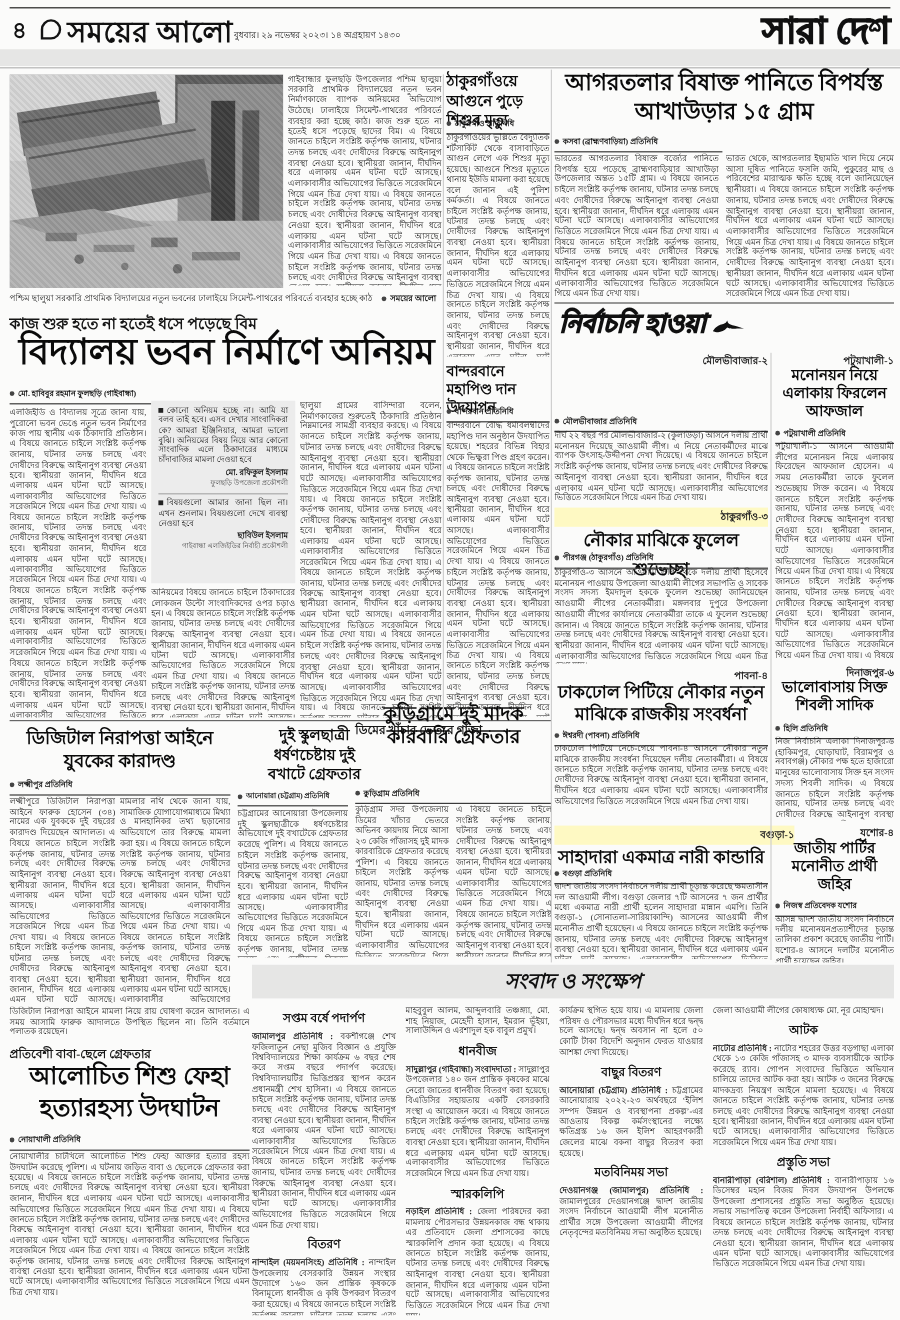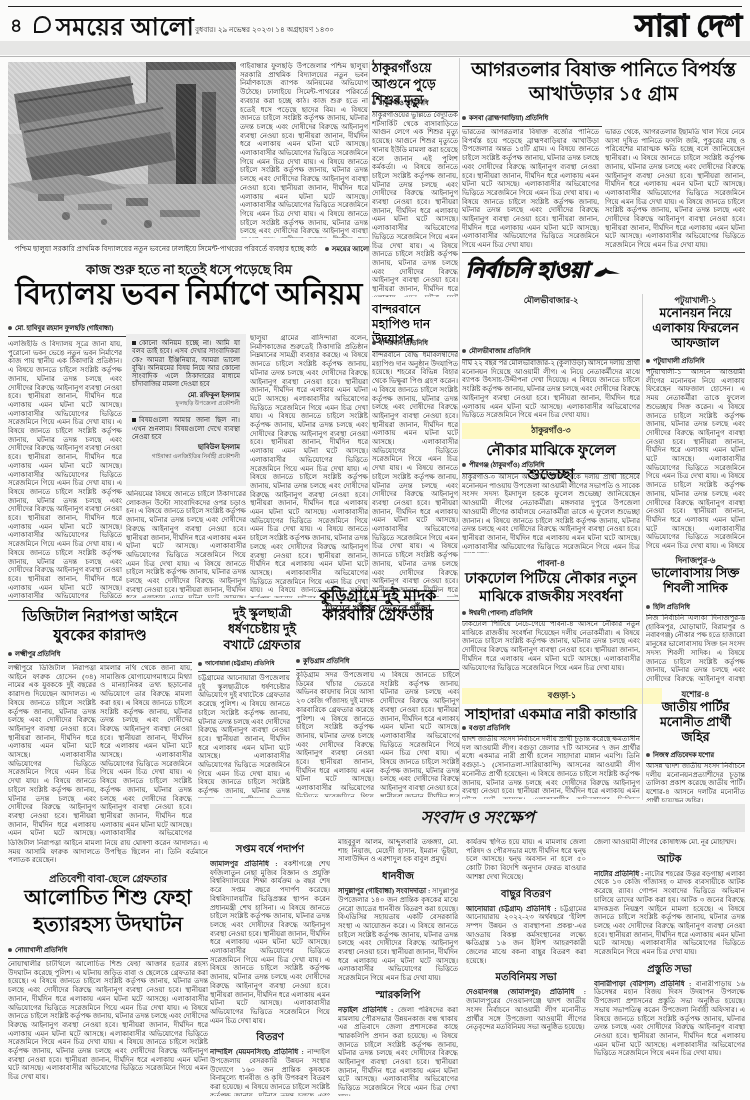--- a/index.html
+++ b/index.html
@@ -3,25 +3,25 @@
 <meta charset="utf-8">
 <style>
   html,body{margin:0;padding:0;background:#888}
   #page{position:relative;width:750px;height:1100px;background:#fbfbfa;color:#111;
         font-family:"Liberation Serif","DejaVu Serif",serif;overflow:hidden;margin:0 auto}
   .abs{position:absolute}
   .hline{height:1px;background:#888}
   .vline{width:1px;background:#cfcfcf}
   .bt{font-size:7px;line-height:8.7px;text-align:justify;overflow:hidden;color:#1d1d1d;word-break:break-word}
   .hl{font-weight:800;text-align:center;color:#0a0a0a}
-  .kick{font-weight:700;text-align:center;color:#151515}
+  .kick{font-weight:700;text-align:left;color:#151515}
   .byl{display:flex;align-items:center;gap:3px;font-size:6.6px;font-weight:700;
        border-bottom:1px solid #3a3a3a;padding-bottom:2px;overflow:hidden;white-space:nowrap}
   .sq{width:4px;height:4px;background:#444;border-radius:50%;flex:0 0 auto}
-  .lbl{text-align:center;font-size:8.3px;font-weight:700;color:#222}
+  .lbl{text-align:right;font-size:8.3px;font-weight:700;color:#222}
   .band{background:#fef9c3;padding:1px 0}
   .qbox{background:#ececec;padding:5px 6px;font-size:6.8px;line-height:8.3px;overflow:hidden}
   .qtxt{text-align:justify}
   .qsq{display:inline-block;width:4px;height:4px;background:#222;margin-right:3px}
   .qname{text-align:right;font-weight:700;font-size:6.7px;margin-top:2px}
   .qrole{text-align:right;font-size:5.8px;color:#454545}
   .qdiv{height:1px;background:#aaa;margin:4px 0}
   .btitle{text-align:center;font-weight:700;font-size:10px;margin:3px 0 2px}
   .blead{font-weight:700}
   .bcol{overflow:hidden}
@@ -72,21 +72,21 @@
       <rect x="118" y="136" width="22" height="8" fill="#747474"></rect>
       <rect x="152" y="148" width="40" height="7" fill="#828282"></rect>
       <circle cx="58" cy="154" r="4" fill="#707070"></circle>
       <circle cx="96" cy="160" r="3" fill="#7e7e7e"></circle>
       <circle cx="140" cy="162" r="4" fill="#6c6c6c"></circle>
       <line x1="10" y1="40" x2="125" y2="22" stroke="#4c4c4c" stroke-width="2"></line>
       <line x1="16" y1="70" x2="155" y2="46" stroke="#5a5a5a" stroke-width="2"></line>
     </svg>
   </div>
 
-  <div class="abs" style="left:8px;top:243px;width:362px;display:flex;justify-content:flex-end;gap:8px">
+  <div class="abs" style="left:8px;top:243px;width:362px;display:flex;justify-content:flex-start;gap:8px">
     <span class="caption">পশ্চিম ছালুয়া সরকারি প্রাথমিক বিদ্যালয়ের নতুন ভবনের ঢালাইয়ে সিমেন্ট-পাথরের পরিবর্তে ব্যবহার হচ্ছে কাঠ</span>
     <span class="credit">
         <span class="sq"></span>
         <span>সময়ের আলো</span>
       </span>
   </div>
 
   <div class="abs bt" style="left:240px;top:62px;width:128px;height:176px">গাইবান্ধার ফুলছড়ি উপজেলার পশ্চিম ছালুয়া সরকারি প্রাথমিক বিদ্যালয়ের নতুন ভবন নির্মাণকাজে ব্যাপক অনিয়মের অভিযোগ উঠেছে। ঢালাইয়ে সিমেন্ট-পাথরের পরিবর্তে ব্যবহার করা হচ্ছে কাঠ। কাজ শুরু হতে না হতেই ধসে পড়েছে ছাদের বিম। এ বিষয়ে জানতে চাইলে সংশ্লিষ্ট কর্তৃপক্ষ জানায়, ঘটনার তদন্ত চলছে এবং দোষীদের বিরুদ্ধে আইনানুগ ব্যবস্থা নেওয়া হবে। স্থানীয়রা জানান, দীর্ঘদিন ধরে এলাকায় এমন ঘটনা ঘটে আসছে। এলাকাবাসীর অভিযোগের ভিত্তিতে সরেজমিনে গিয়ে এমন চিত্র দেখা যায়। এ বিষয়ে জানতে চাইলে সংশ্লিষ্ট কর্তৃপক্ষ জানায়, ঘটনার তদন্ত চলছে এবং দোষীদের বিরুদ্ধে আইনানুগ ব্যবস্থা নেওয়া হবে। স্থানীয়রা জানান, দীর্ঘদিন ধরে এলাকায় এমন ঘটনা ঘটে আসছে। এলাকাবাসীর অভিযোগের ভিত্তিতে সরেজমিনে গিয়ে এমন চিত্র দেখা যায়। এ বিষয়ে জানতে চাইলে সংশ্লিষ্ট কর্তৃপক্ষ জানায়, ঘটনার তদন্ত চলছে এবং দোষীদের বিরুদ্ধে আইনানুগ ব্যবস্থা নেওয়া হবে। স্থানীয়রা জানান, দীর্ঘদিন ধরে এলাকায় এমন ঘটনা ঘটে আসছে। এলাকাবাসীর অভিযোগের ভিত্তিতে সরেজমিনে গিয়ে এমন চিত্র দেখা যায়।</div>
 
   <div class="abs kick" style="left:8px;top:260px;width:362px;font-size:13px">কাজ শুরু হতে না হতেই ধসে পড়েছে বিম</div>

